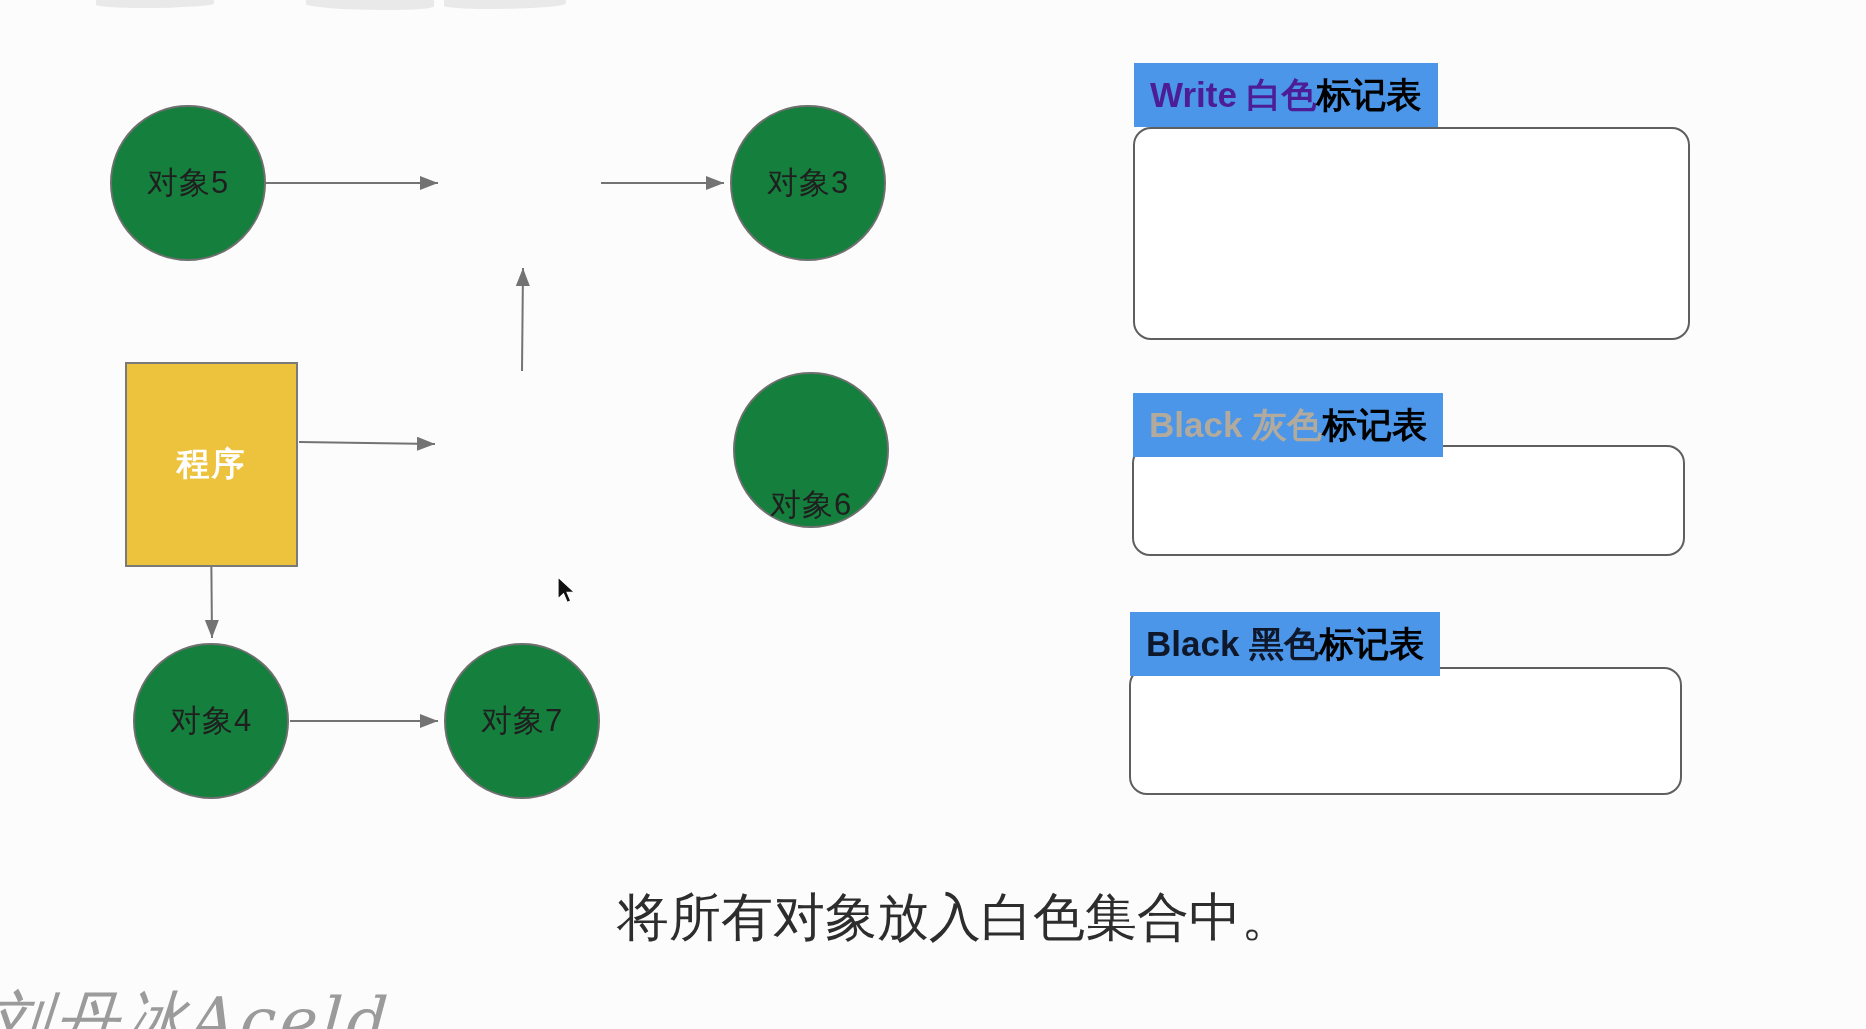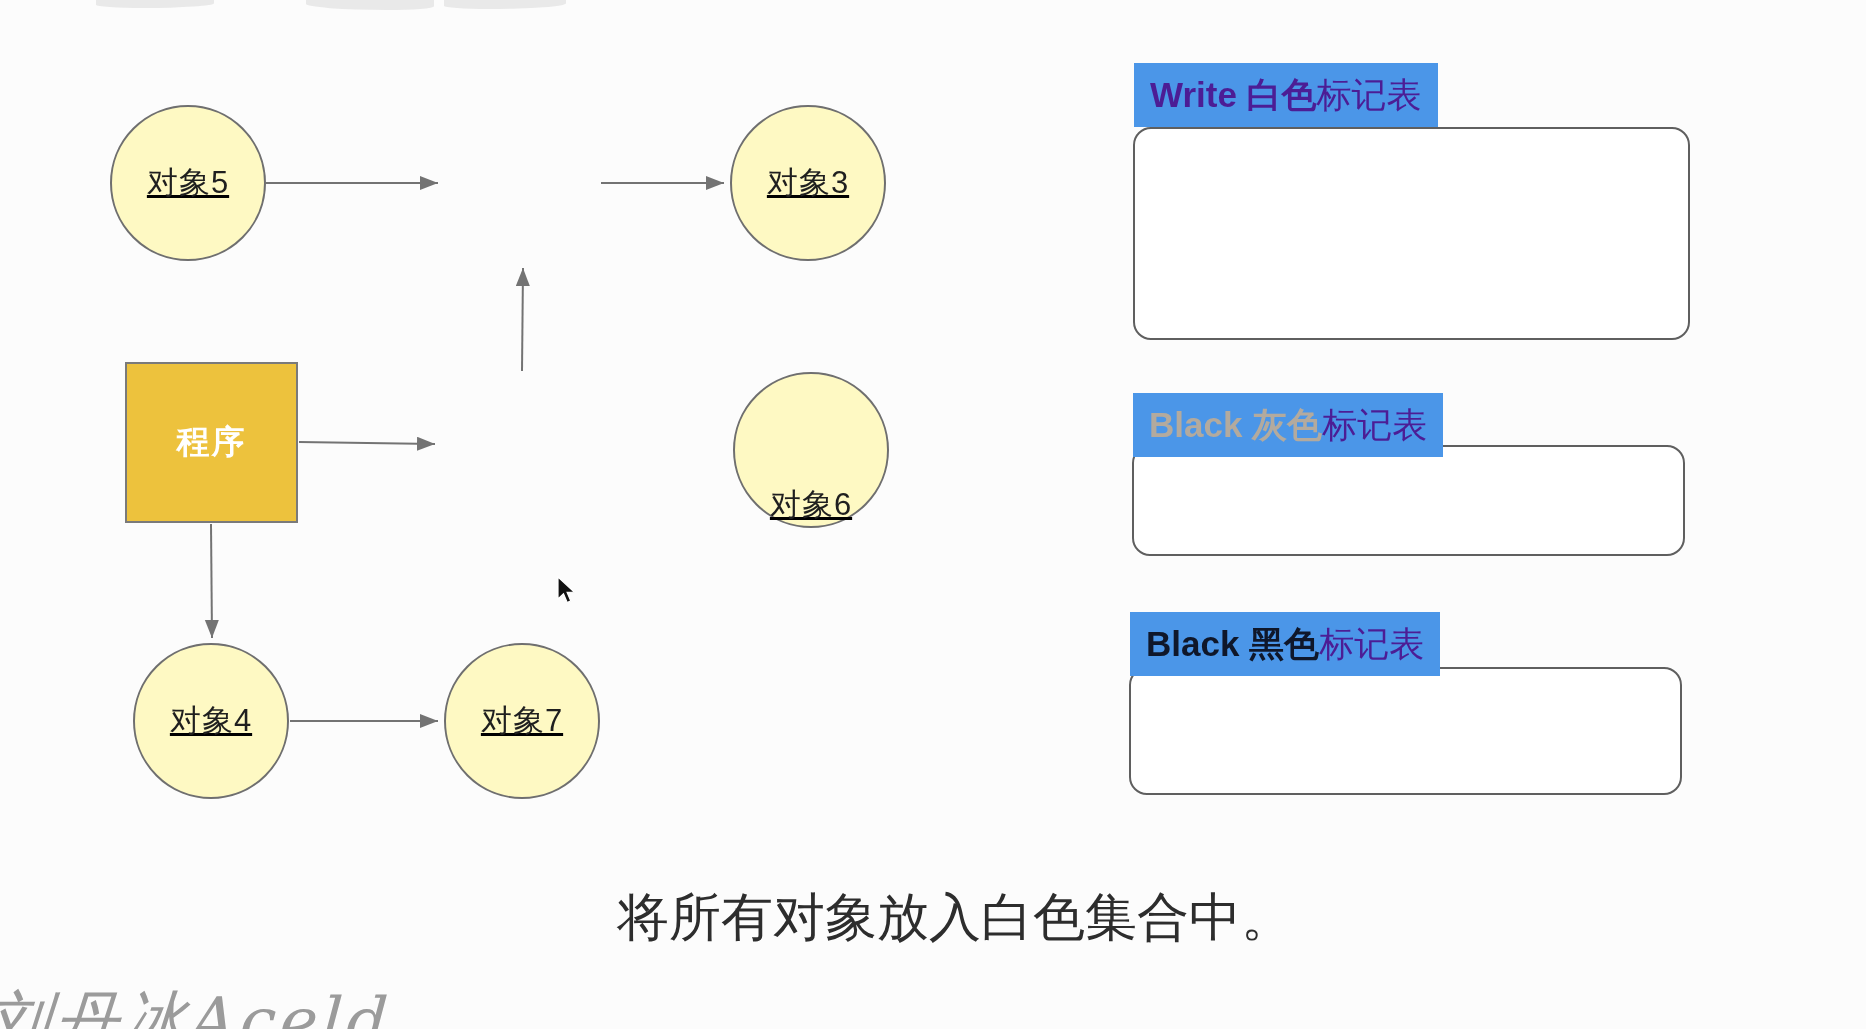--- a/index.html
+++ b/index.html
@@ -7,37 +7,37 @@
   .page{position:relative;width:1866px;height:1029px;overflow:hidden;background:#fcfcfc;}
 
   
   .top-remnant{position:absolute;background:#e9e9e9;}
   .tr1{left:96px;top:0;width:118px;height:8px;border-radius:0 0 60% 40%;}
   .tr2{left:306px;top:0;width:128px;height:10px;border-radius:0 0 40% 70%;}
   .tr3{left:444px;top:0;width:122px;height:9px;border-radius:0 0 70% 40%;}
 
   
   .circle{position:absolute;width:156px;height:156px;border:2px solid #6f6f6f;border-radius:50%;
-          background:#fef9c3;display:flex;align-items:center;justify-content:center;box-sizing:border-box;text-decoration:underline;}
+          background:#15803d;display:flex;align-items:center;justify-content:center;box-sizing:border-box;}
   .circle span{font-size:31px;color:#1f1f1f;letter-spacing:1px;}
-  .program{position:absolute;left:125px;top:362px;width:173px;height:161px;background:#edc23d;
+  .program{position:absolute;left:125px;top:362px;width:173px;height:205px;background:#edc23d;
            border:2px solid #7a7a7a;box-sizing:border-box;display:flex;align-items:center;justify-content:center;}
   .program span{color:#ffffff;font-size:33px;font-weight:bold;letter-spacing:2px;}
 
   .edges{position:absolute;left:0;top:0;pointer-events:none;}
 
   
   .mark-table{position:absolute;}
   .mark-label{position:absolute;left:0;top:0;background:#4b96e8;height:64px;line-height:64px;
               padding:0 16px;white-space:nowrap;z-index:2;}
   .mark-label .en{font-size:35px;font-weight:bold;}
   .mark-label .en.white{color:#4c1d95;}
   .mark-label .en.grey{color:#b3aa9e;}
   .mark-label .en.black{color:#0f172a;}
-  .mark-label .suffix{font-size:35px;color:#4c1d95;font-weight:normal;}
+  .mark-label .suffix{font-size:35px;color:#000000;font-weight:bold;}
   .mark-box{position:absolute;left:-1px;background:#ffffff;border:2px solid #5f5f5f;border-radius:18px;
             box-sizing:border-box;z-index:1;}
 
   
   .caption{position:absolute;left:420px;top:878px;width:1070px;text-align:center;
            font-size:52px;line-height:78px;color:#2d2d2d;}
 
   
   .watermark{position:absolute;left:-14px;top:978px;font-family:"DejaVu Serif", serif;font-style:italic;
              font-size:64px;color:#9b9b9b;letter-spacing:4px;transform:skewX(-4deg);white-space:nowrap;}

